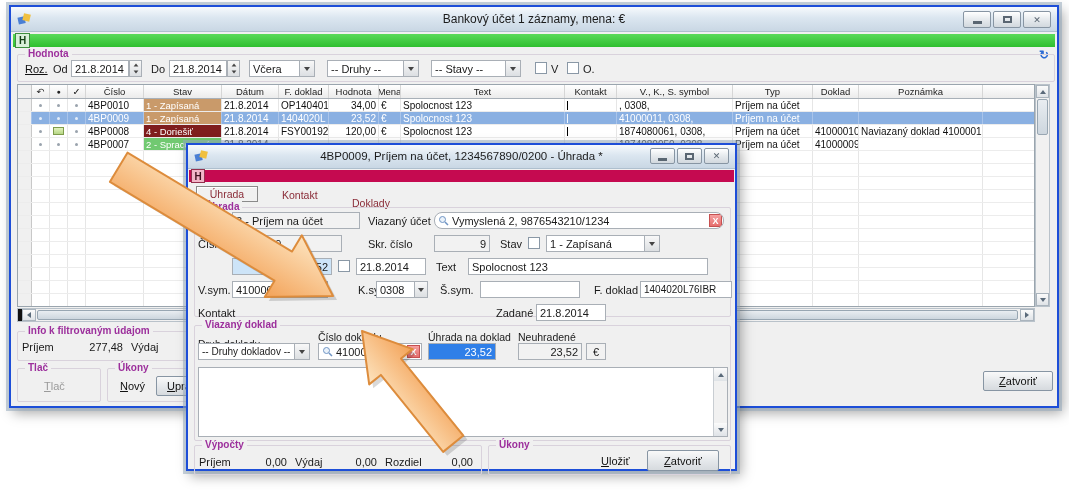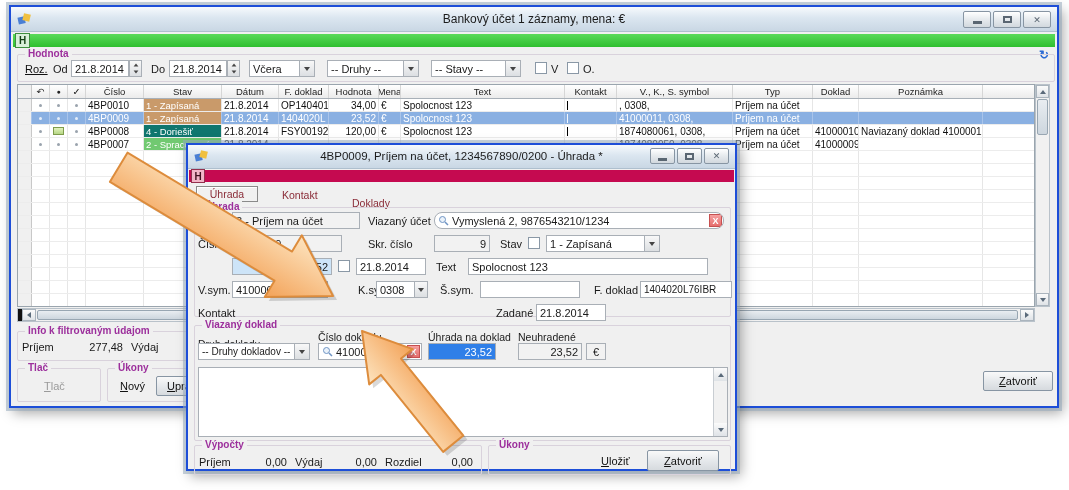--- a/index.html
+++ b/index.html
@@ -241,21 +241,21 @@
       </div>
 
       <div class="tr">
         <div class="td c0 selcell"></div>
           <div class="td c1 dot"></div>
         <div class="td c2">
             <span class="money"></span>
           </div>
         <div class="td c3 dot"></div>
         <div class="td c4">4BP0008</div>
-        <div class="td c5 stavcell" style="background-color: #0f766e;">4 - Doriešiť</div>
+        <div class="td c5 stavcell" style="background-color: #7f1d1d;">4 - Doriešiť</div>
         <div class="td c6">21.8.2014</div>
         <div class="td c7">FSY00192</div>
         <div class="td c8 num">120,00</div>
         <div class="td c9">€</div>
         <div class="td c10">Spolocnost 123</div>
         <div class="td c11 caret-dark"></div>
         <div class="td c12">1874080061, 0308,</div>
         <div class="td c13">Príjem na účet</div>
         <div class="td c14">41000010</div>
         <div class="td c15">Naviazaný doklad 4100001</div>

